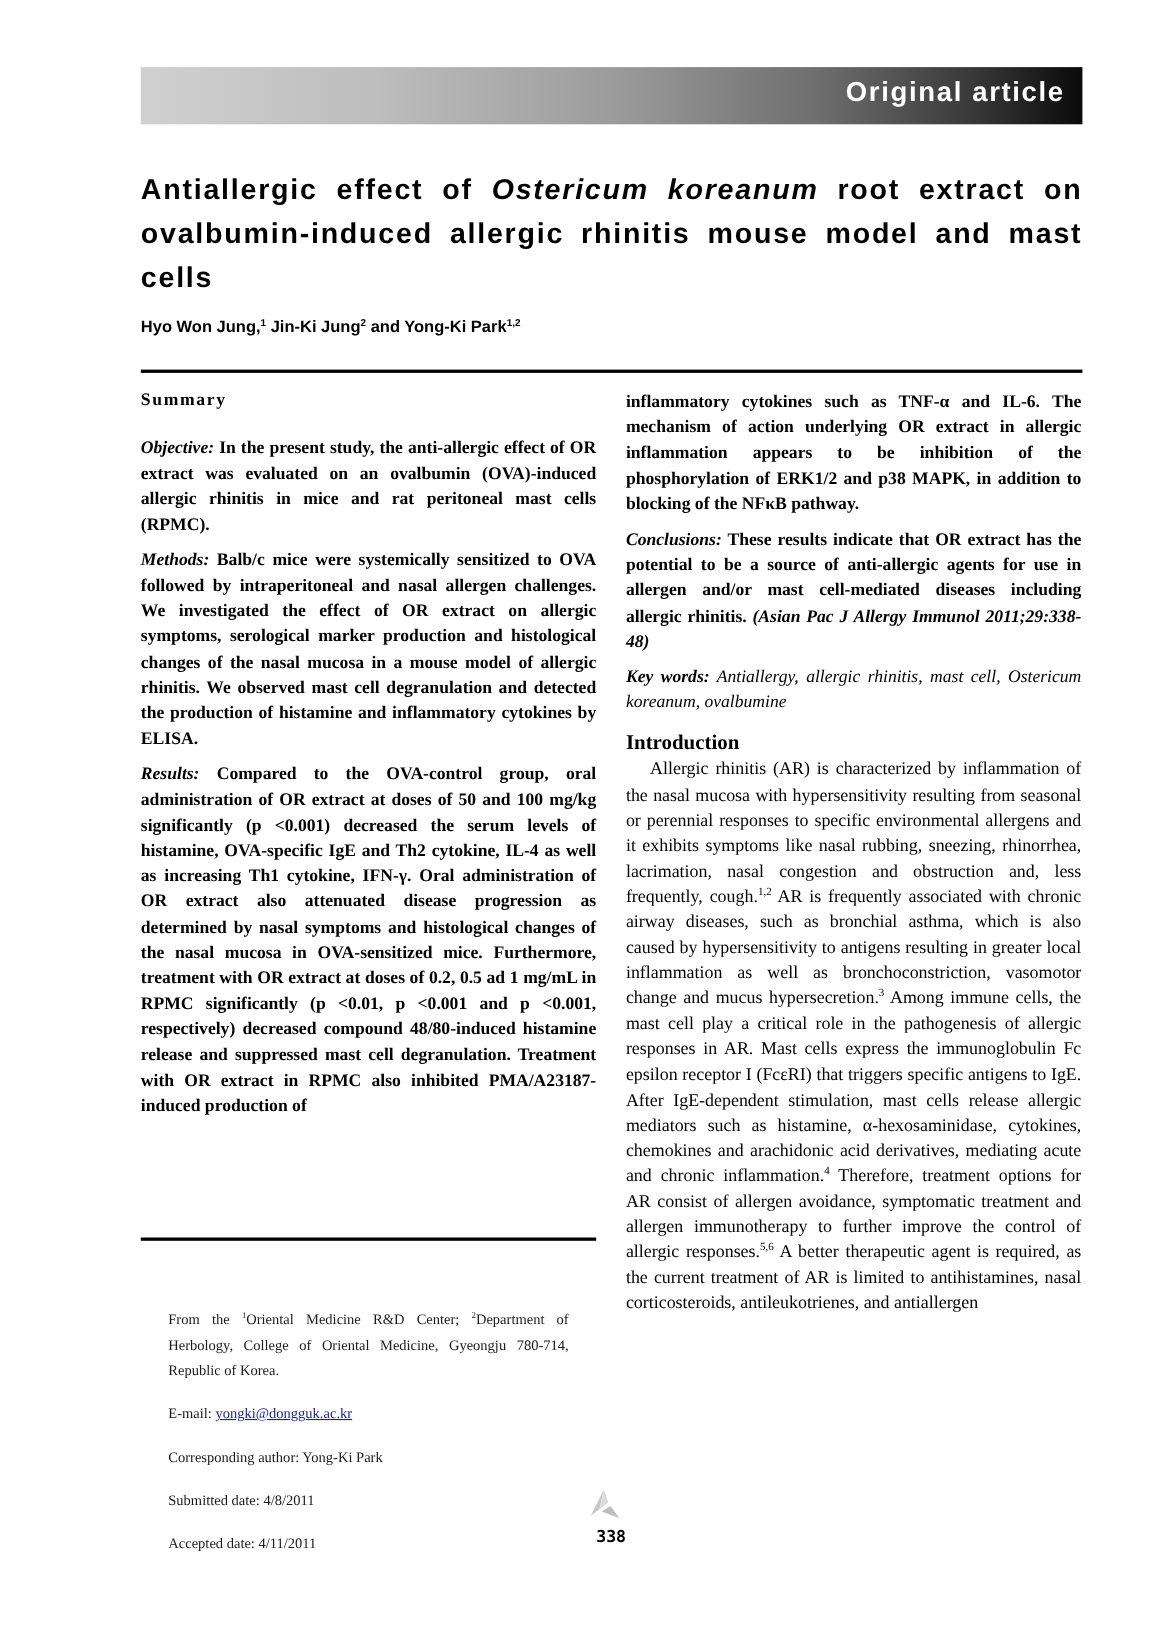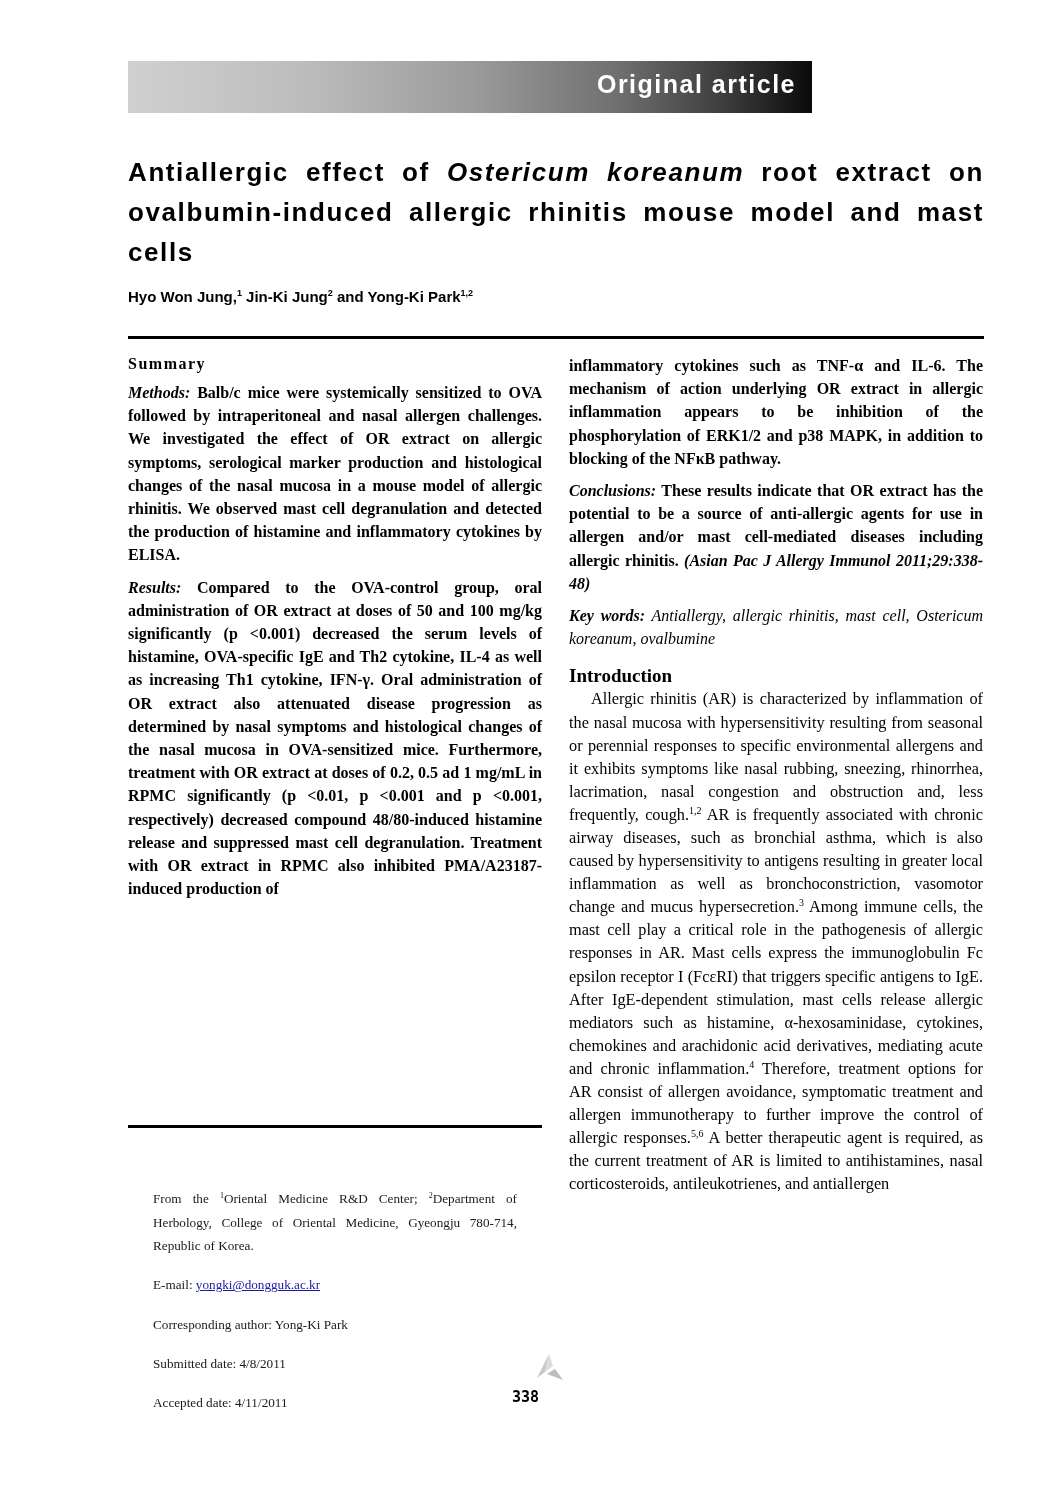--- a/index.html
+++ b/index.html
@@ -1,18 +1,18 @@
 <!DOCTYPE html>
 <html><head>
 <meta charset="utf-8">
 <style>
   html, body { margin: 0; padding: 0; background: #ffffff; }
   body { width: 1058px; height: 1497px; position: relative; overflow: hidden; color: #000; }
   .banner {
-    position: absolute; left: 128px; top: 61px; width: 684px; height: 52px;
+    position: absolute; left: 128px; top: 61px; width: 856px; height: 52px;
     background: linear-gradient(to right, #d0d0d0 0%, #bdbdbd 25%, #9c9c9c 50%, #6e6e6e 72%, #3a3a3a 88%, #0a0a0a 100%);
   }
   .banner-text {
     position: absolute; right: 16px; top: 9px;
     font-family: "Liberation Sans", sans-serif; font-weight: bold; font-size: 25px;
     color: #ffffff; letter-spacing: 1.5px;
   }
   .title {
     position: absolute; left: 128px; top: 152px; width: 856px;
     font-family: "Liberation Sans", sans-serif; font-weight: bold; font-size: 26px;
@@ -22,21 +22,21 @@
   .authors {
     position: absolute; left: 128px; top: 288px;
     font-family: "Liberation Sans", sans-serif; font-weight: bold; font-size: 15px;
   }
   .authors sup { font-size: 9px; }
   .rule-top { position: absolute; left: 128px; top: 336px; width: 856px; height: 3px; background: #000; }
   .col-left { position: absolute; left: 128px; top: 352px; width: 414px; }
   .col-right { position: absolute; left: 569px; top: 354px; width: 414px; }
   .section-heading {
     font-family: "Liberation Serif", serif; font-weight: bold; font-size: 16px;
-    letter-spacing: 1.5px; margin: 0 0 5px 0; line-height: 24px;
+    letter-spacing: 1.5px; margin: 0 0 20px 0; line-height: 24px;
   }
   .para {
     font-family: "Liberation Serif", serif; font-weight: bold; font-size: 16px;
     line-height: 23.2px; text-align: justify; margin: 0 0 9px 0;
   }
   .para .lbl { font-style: italic; }
   .para i { font-style: italic; }
   .keywords { font-weight: normal; }
   .keywords .kw-lbl { font-weight: bold; font-style: italic; }
   .keywords .kw-val { font-style: italic; }
@@ -53,41 +53,42 @@
   .footnote {
     position: absolute; left: 137px; top: 1168px; width: 396px;
     font-family: "Liberation Serif", serif; font-size: 13.2px; line-height: 23.3px; color: #1a1a1a;
     text-align: justify;
   }
   .footnote div { margin: 16px; }
   .footnote sup { font-size: 8px; }
   .email-link { color: #1a1aa6; text-decoration: underline; }
   .logo { position: absolute; left: 533px; top: 1352px; width: 32px; height: 30px; }
   .page-num {
-    position: absolute; left: 512px; top: 1388px;
+    position: absolute; left: 542px; top: 1388px;
     font-family: "DejaVu Sans Mono", monospace; font-weight: bold; font-size: 15px;
   }
 </style>
 </head>
 <body>
 
 <div class="banner">
   <span class="banner-text">Original article</span>
 </div>
 
 <h1 class="title" style="margin:0;"><span>Antiallergic effect of </span><em>Ostericum koreanum</em><span> root extract on ovalbumin-induced allergic rhinitis mouse model and mast cells</span></h1>
 
 <div class="authors">
   <span>Hyo Won Jung,</span><sup>1</sup><span> Jin-Ki Jung</span><sup>2</sup><span> and Yong-Ki Park</span><sup>1,2</sup>
 </div>
 
 <div class="rule-top"></div>
 
 <div class="col-left">
   <div class="section-heading">Summary</div>
+  <p class="para"><span class="lbl">Objective:</span><span> In the present study, the anti-allergic effect of OR extract was evaluated on an ovalbumin (OVA)-induced allergic rhinitis in mice and rat peritoneal mast cells (RPMC).</span></p>
   <p class="para"><span class="lbl">Methods:</span><span> Balb/c mice were systemically sensitized to OVA followed by intraperitoneal and nasal allergen challenges. We investigated the effect of OR extract on allergic symptoms, serological marker production and histological changes of the nasal mucosa in a mouse model of allergic rhinitis. We observed mast cell degranulation and detected the production of histamine and inflammatory cytokines by ELISA.</span></p>
   <p class="para"><span class="lbl">Results:</span><span> Compared to the OVA-control group, oral administration of OR extract at doses of 50 and 100 mg/kg significantly (p &lt;0.001) decreased the serum levels of histamine, OVA-specific IgE and Th2 cytokine, IL-4 as well as increasing Th1 cytokine, IFN-γ. Oral administration of OR extract also attenuated disease progression as determined by nasal symptoms and histological changes of the nasal mucosa in OVA-sensitized mice. Furthermore, treatment with OR extract at doses of 0.2, 0.5 ad 1 mg/mL in RPMC significantly (p &lt;0.01, p &lt;0.001 and p &lt;0.001, respectively) decreased compound 48/80-induced histamine release and suppressed mast cell degranulation. Treatment with OR extract in RPMC also inhibited PMA/A23187-induced production of</span></p>
 </div>
 
 <div class="rule-left"></div>
 
 <div class="footnote">
   <div><span>From the </span><sup>1</sup><span>Oriental Medicine R&amp;D Center; </span><sup>2</sup><span>Department of Herbology, College of Oriental Medicine, Gyeongju 780-714, Republic of Korea.</span></div>
   <div><span>E-mail: </span><a class="email-link">yongki@dongguk.ac.kr</a></div>
   <div>Corresponding author: Yong-Ki Park</div>

